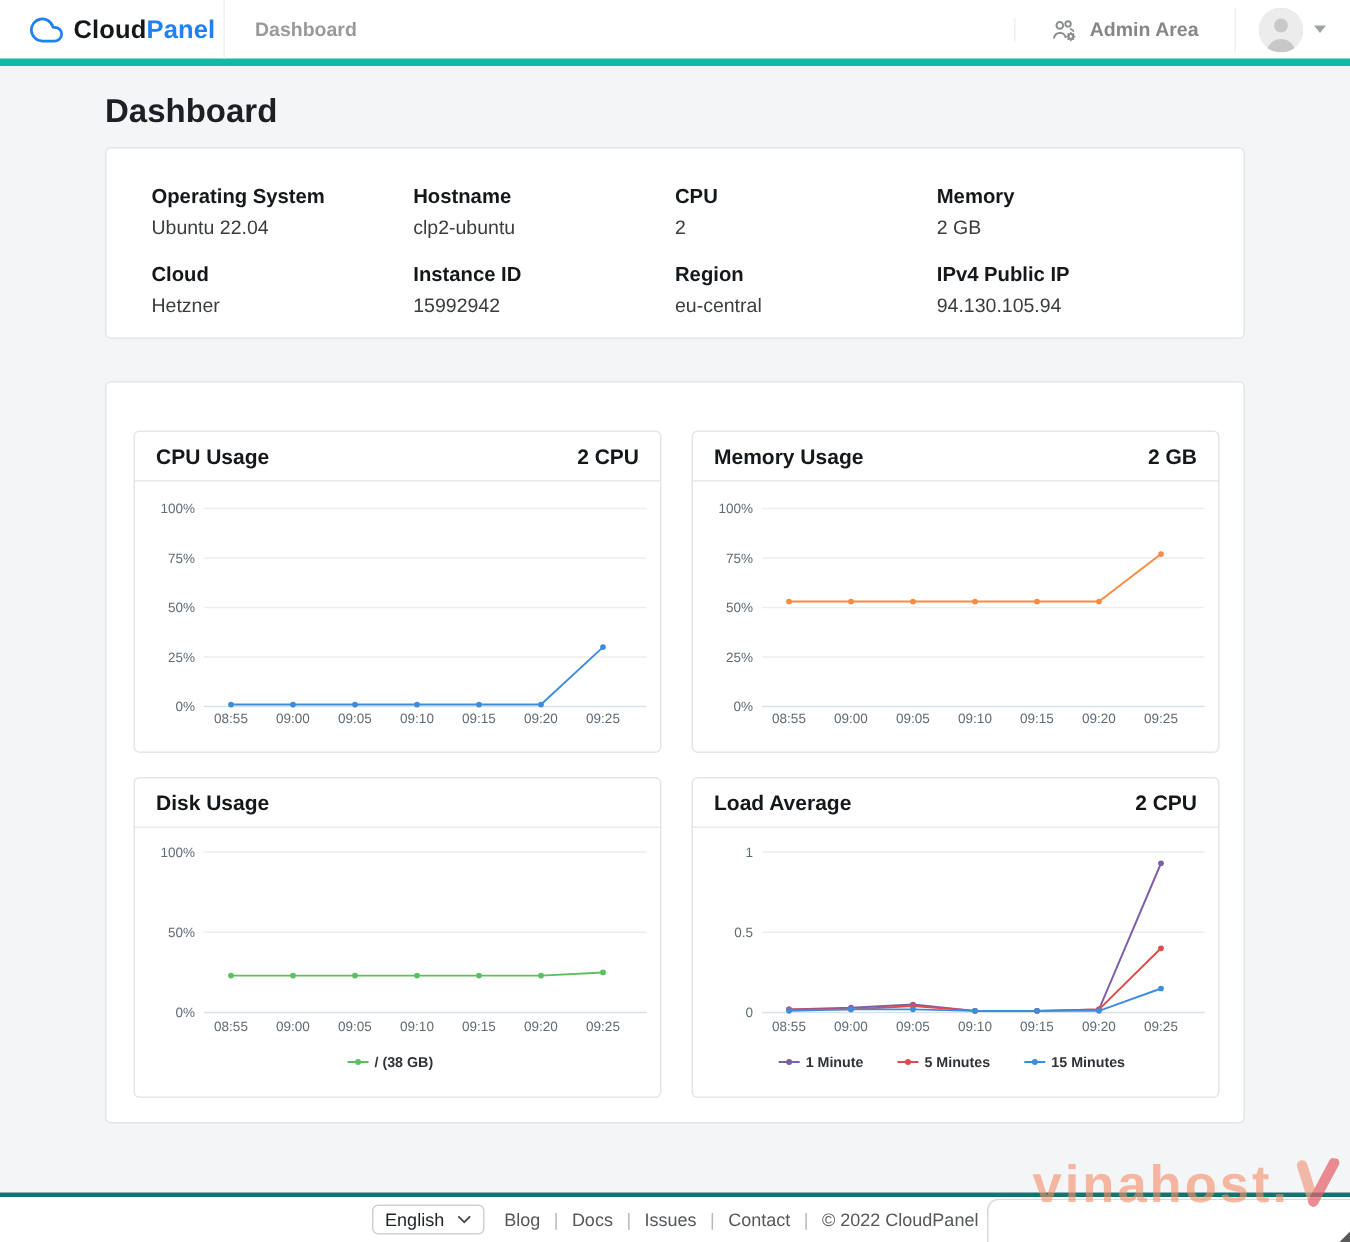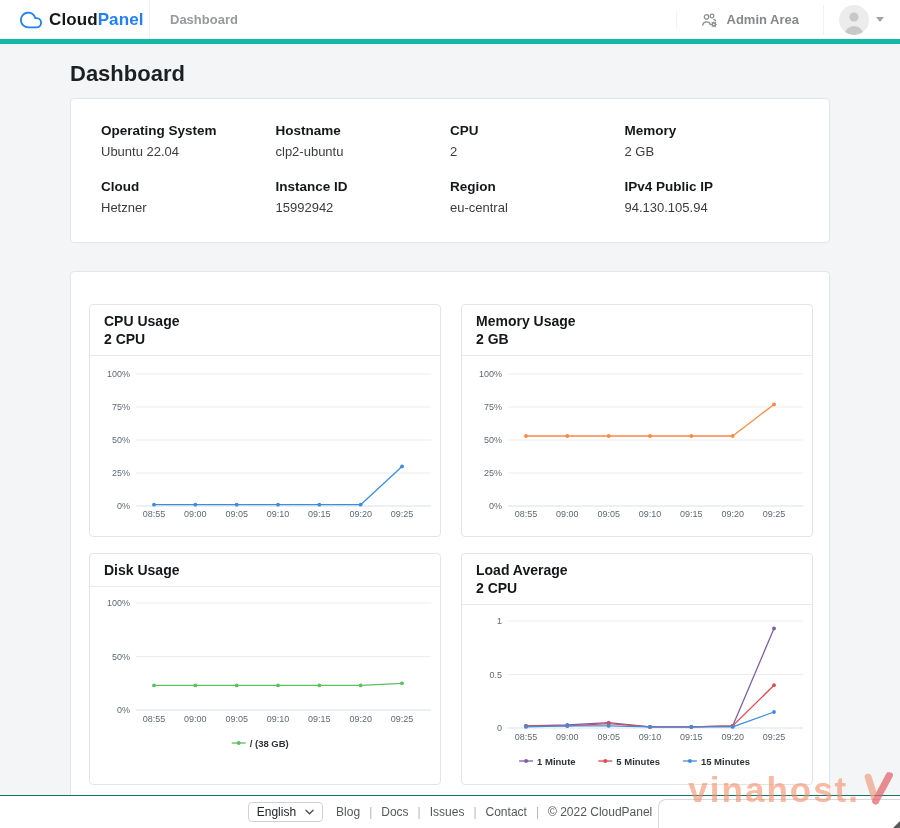--- a/index.html
+++ b/index.html
@@ -23,42 +23,42 @@
                 color:#85878a; font-size:13px; font-weight:600; cursor:pointer; }
   .avatar-wrap { border-left:1px solid #eef0f1; padding:0 16px 0 15px;
                  display:flex; align-items:center; gap:7px; cursor:pointer; }
   .caret-down { width:0; height:0; border-left:4px solid transparent;
                 border-right:4px solid transparent; border-top:5px solid #a2a5a8; }
   
   .content { padding:0 70px; }
   .page-title { font-size:22px; font-weight:700; color:#1c1f23; margin:16px 0 10px; line-height:28px; }
   .card { background:#fff; border:1px solid #e3e6e9; border-radius:4px; }
   .info-card { padding:24px 30px; display:grid; grid-template-columns:repeat(4,1fr);
-               row-gap:16px; margin-bottom:28px; height:145px; }
+               row-gap:16px; margin-bottom:28px; height:128px; }
   .info-label { font-size:13.5px; font-weight:700; color:#15181b; margin-bottom:5px; line-height:16px; }
   .info-value { font-size:13px; color:#3a3d40; line-height:15px; }
   
   .mon-header { display:flex; justify-content:space-between; align-items:center;
                 padding:0 18px; height:43px; border-bottom:1px solid #e7e9eb; }
   .mon-title { font-size:14px; font-weight:700; color:#15181b; }
   .select-box { border:1px solid #ced2d6; border-radius:4px; background:#fff;
                 font-size:12px; color:#212529; display:flex; align-items:center;
                 gap:9px; padding:4px 10px; cursor:pointer; }
   .charts-grid { padding:32px 18px 16px; display:grid; grid-template-columns:1fr 1fr;
                  gap:16px 20px; }
   .chart-card { border:1px solid #e3e6e9; border-radius:4px; background:#fff; }
   .chart-header { display:flex; justify-content:space-between; align-items:flex-start;
-                  padding:7px 14px; border-bottom:1px solid #e7e9eb;flex-direction:column; }
+                  padding:7px 14px; border-bottom:1px solid #e7e9eb; }
   .chart-title, .chart-unit { font-size:14px; font-weight:700; color:#15181b; line-height:18px; }
   .chart-svg { display:block; }
   .chart-svg text.tick { font-size:9px; fill:#5f6a72; font-family:"Liberation Sans","DejaVu Sans",sans-serif; }
   .chart-svg text.legend { font-size:9.5px; font-weight:700; fill:#2f3338; font-family:"Liberation Sans","DejaVu Sans",sans-serif; }
   
   .footer { position:absolute; left:0; bottom:0; width:900px; height:33px;
-            background:#fff; border-top:1px solid #0f766e; display:flex;
+            background:#fff; border-top:3px solid #0f766e; display:flex;
             align-items:center; justify-content:center; gap:13px; }
   .select-sm { padding:2px 8px; min-width:70px; justify-content:space-between; }
   .footer-links { display:flex; align-items:center; gap:9px; font-size:12px; color:#55585b; }
   .flink { cursor:pointer; }
   .fsep { color:#b4b7ba; }
   
   .corner-box { position:absolute; left:658px; top:799px; width:242px; height:29px;
                 background:#fff; border:1px solid #d9d9d9; border-right:none;
                 border-bottom:none; border-top-left-radius:8px; z-index:5; }
   .corner-mark { position:absolute; right:0; bottom:0; width:0; height:0;

